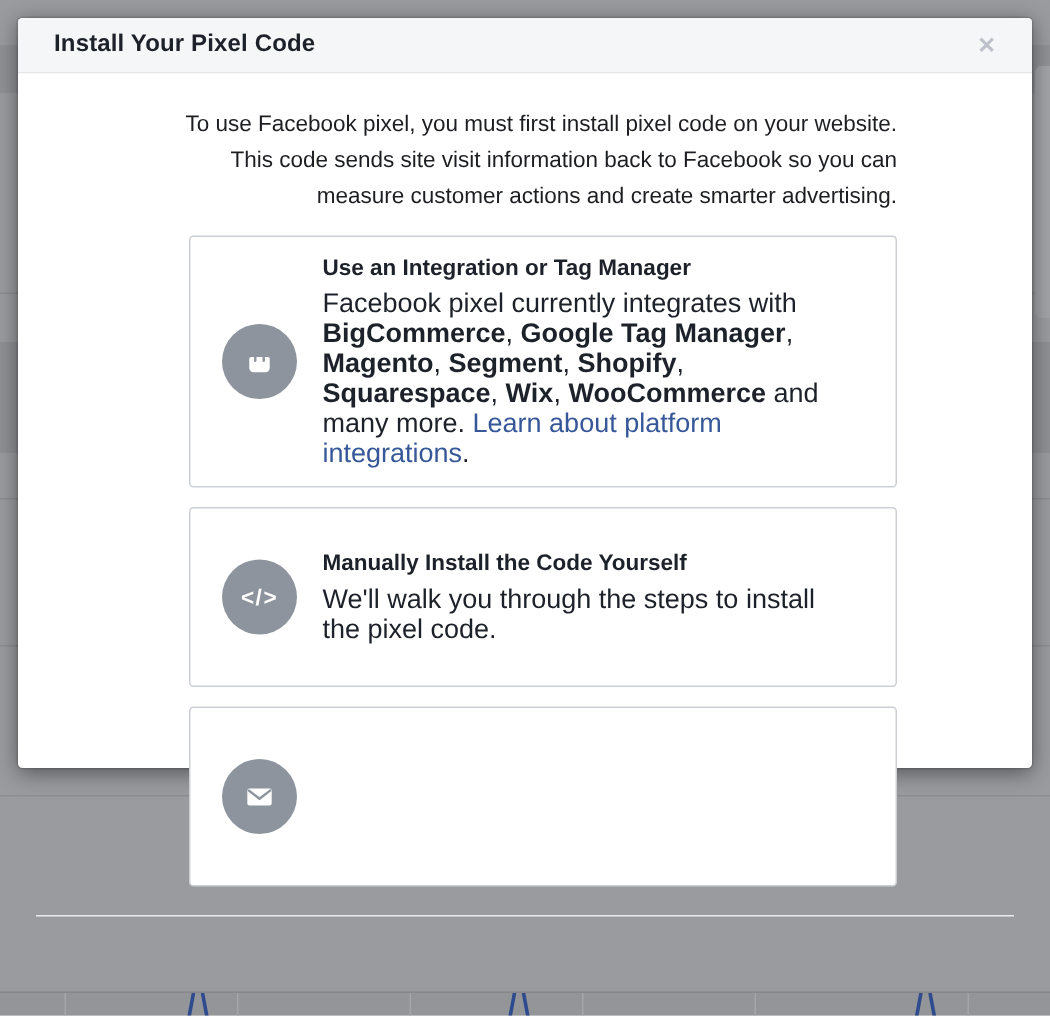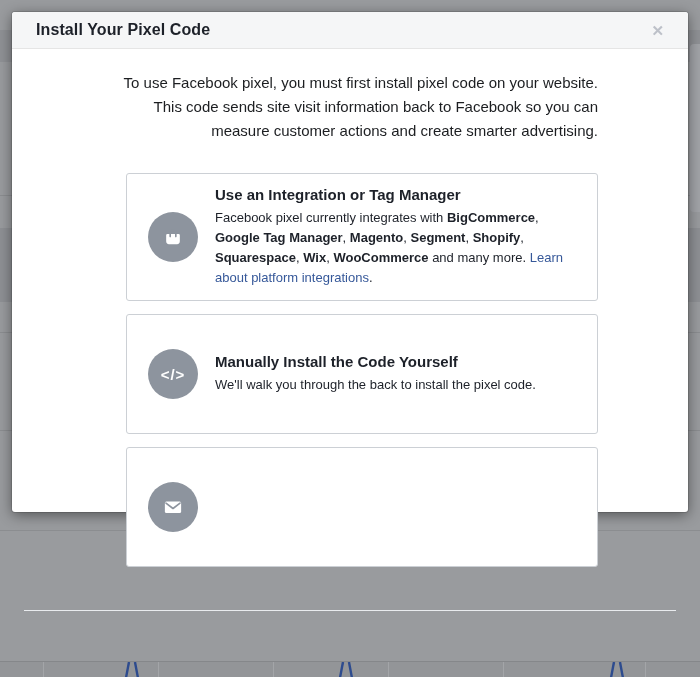--- a/index.html
+++ b/index.html
@@ -38,21 +38,21 @@
     display: flex; align-items: center;
     padding: 0 22px 0 24px;
   }
   .modal-title { font-size: 16px; font-weight: 700; letter-spacing: .1px; color: #1d2129; flex: 1; }
   .modal-close {
     color: #bdc1c9; font-size: 15px; font-weight: 700;
     cursor: pointer; line-height: 1; padding: 2px;
   }
   .modal-body { padding: 22px 90px 0 84px; }
   .intro p { font-size: 15px; line-height: 24px; color: #1c1e21; margin-bottom: 14px; text-align: right; }
-  .options { margin-top: 30px; padding-left: 30px; }
+  .options { margin-top: 14px; padding-left: 30px; }
 
   .option-card {
     border: 1px solid #ccd0d5;
     border-radius: 3px;
     min-height: 120px;
     display: flex; align-items: center;
     padding: 12px 24px 12px 21px;
     margin-bottom: 13px;
     cursor: pointer;
     background: #fff;
@@ -62,21 +62,21 @@
     background: #8d949e; flex: 0 0 50px;
     display: flex; align-items: center; justify-content: center;
     margin-right: 17px;
   }
   .icon-circle .code-glyph {
     color: #fff; font-weight: 700; font-size: 15px;
     font-family: "Liberation Sans", sans-serif; letter-spacing: 1px;
   }
   .option-text { flex: 1; }
   .option-title { font-size: 15px; font-weight: 700; color: #1d2129; margin-bottom: 5px; }
-  .option-desc { font-size: 13px; line-height: 20px; color: #1d2129; }
+  .option-desc { font-size: 18px; line-height: 20px; color: #1d2129; }
   .option-desc .link, a.link { color: #365899; text-decoration: none; cursor: pointer; }
 
   .modal-footer-divider {
     position: absolute; left: 12px; right: 12px; top: 598px;
     height: 1px; background: #e9ebee;
   }
   .modal-footer {
     position: absolute; left: 0; right: 0; top: 599px; bottom: 0;
     display: flex; justify-content: flex-end; align-items: flex-start;
     padding: 11px 28px 0 0;
@@ -149,21 +149,21 @@
           <div class="option-desc"><span>Facebook pixel currently integrates with </span><span style="font-weight: 700;">BigCommerce</span><span>, </span><span style="font-weight: 700;">Google Tag Manager</span><span>, </span><span style="font-weight: 700;">Magento</span><span>, </span><span style="font-weight: 700;">Segment</span><span>, </span><span style="font-weight: 700;">Shopify</span><span>, </span><span style="font-weight: 700;">Squarespace</span><span>, </span><span style="font-weight: 700;">Wix</span><span>, </span><span style="font-weight: 700;">WooCommerce</span><span> and many more. </span><a href="#" class="link">Learn about platform integrations</a><span>.</span></div>
         </div>
       </div>
 
       <div class="option-card">
         <div class="icon-circle">
           <span class="code-glyph">&lt;/&gt;</span>
         </div>
         <div class="option-text">
           <div class="option-title">Manually Install the Code Yourself</div>
-          <div class="option-desc">We'll walk you through the back to install the pixel code.</div>
+          <div class="option-desc">We'll walk you through the steps to install the pixel code.</div>
         </div>
       </div>
 
       <div class="option-card">
         <div class="icon-circle">
           <svg width="26" height="26" viewBox="0 0 24 24">
             <rect x="4.5" y="7" width="15" height="10.5" rx="1.4" fill="#ffffff"></rect>
             <path d="M5.5 8.4 L12 13.4 L18.5 8.4" stroke="#8d949e" stroke-width="1.5" fill="none" stroke-linecap="round" stroke-linejoin="round"></path>
           </svg>
         </div>

